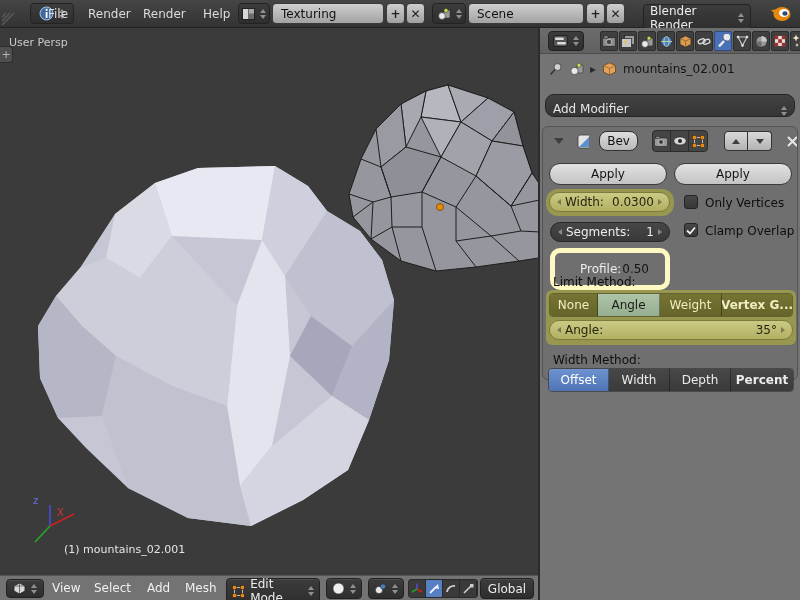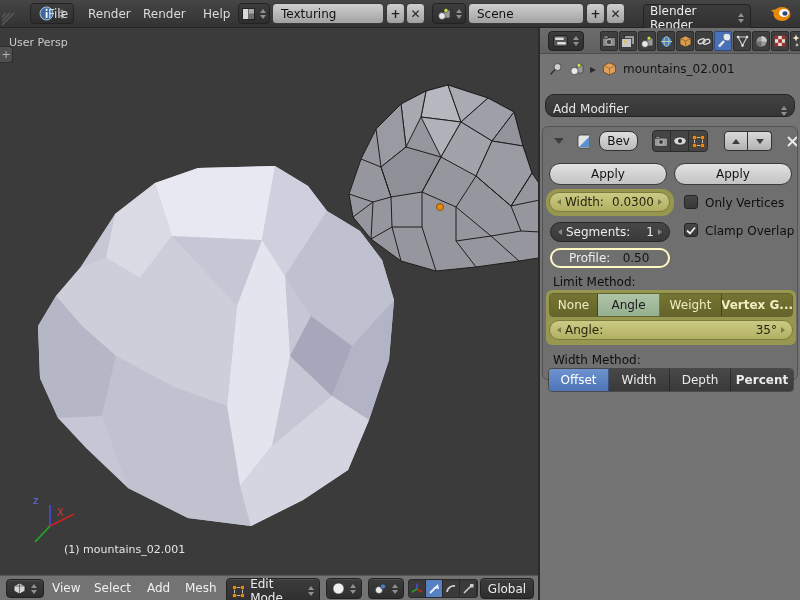--- a/index.html
+++ b/index.html
@@ -497,21 +497,21 @@
         <span>1</span>
         <span class="tri-r"></span>
       </div>
       <span class="checkbox" style="left:141px;top:96px">
         <svg width="10" height="9">
           <path d="M1,4.5 L4,7.5 L9,1.5" stroke="#f0f0f0" stroke-width="1.8" fill="none"></path>
         </svg>
       </span>
       <span class="plabel" style="left:162px;top:97px">Clamp Overlap</span>
 
-      <div class="pill" style="left:7px;top:121px;width:120px;padding:8px;overflow:hidden;border:2px solid #fef9c3">
+      <div class="pill" style="left:7px;top:121px;width:120px;padding:16px;overflow:hidden;border:5px solid #fef9c3">
         <span style="width:52px;height:100%;background:linear-gradient(#454545,#383838);color:#ececec;display:flex;align-items:center;padding-left:9px">Profile:</span>
         <span style="flex:1;height:100%;background:linear-gradient(#dedede,#c4c4c4);color:#141414;display:flex;align-items:center;justify-content:center">0.50</span>
       </div>
 
       <span class="plabel" style="left:10px;top:148px">Limit Method:</span>
 
       <div class="glow" style="left:3px;top:163px;width:250px;height:55px;border-radius:6px">
         <div class="seg-grp" style="left:3px;top:3px;width:244px">
           <span class="seg olive" style="width:48px">None</span>
           <span class="seg green" style="width:62px">Angle</span>

